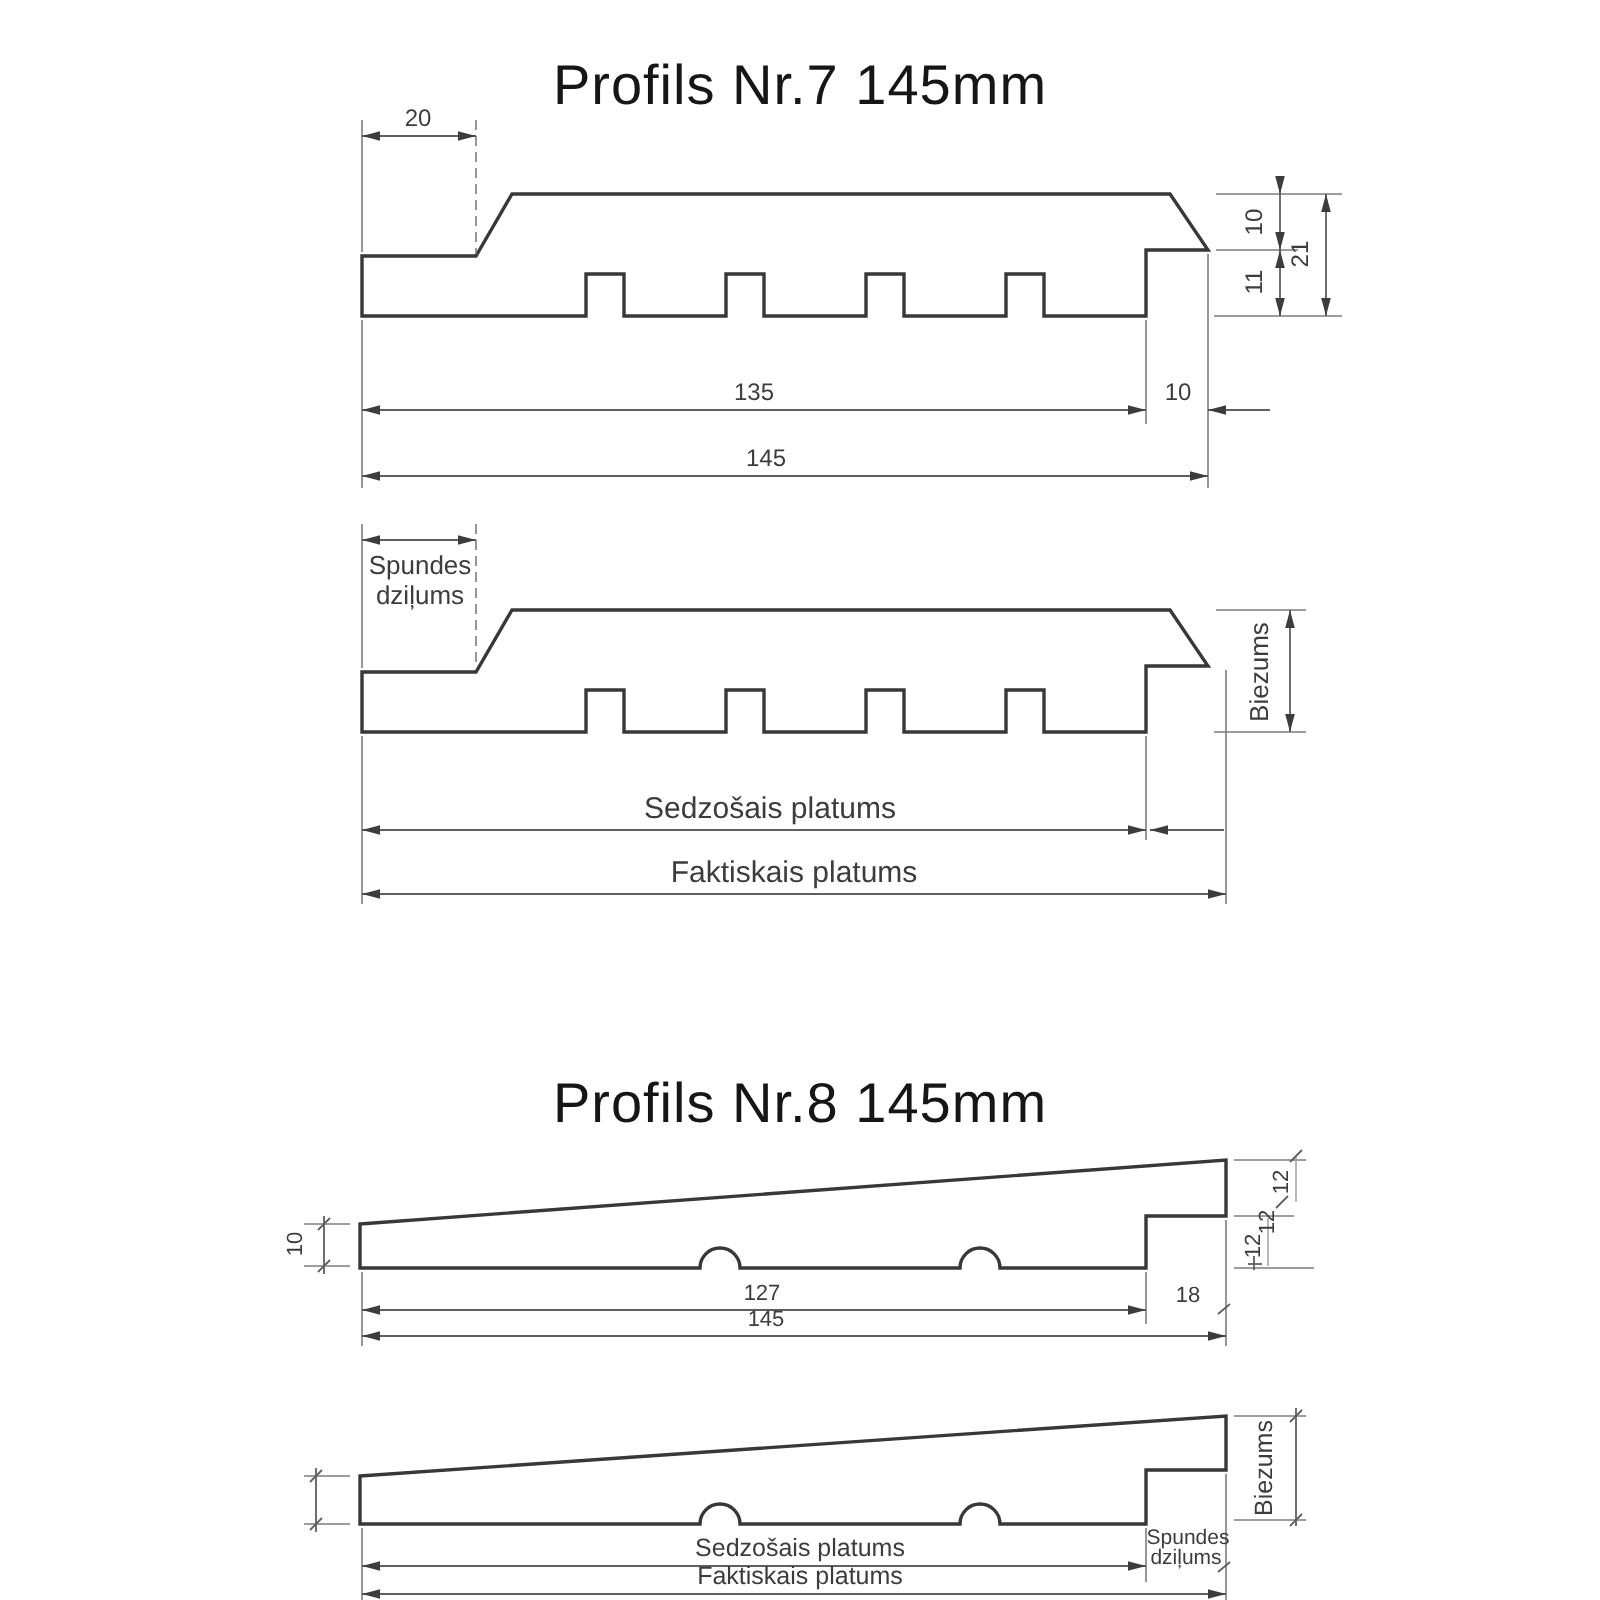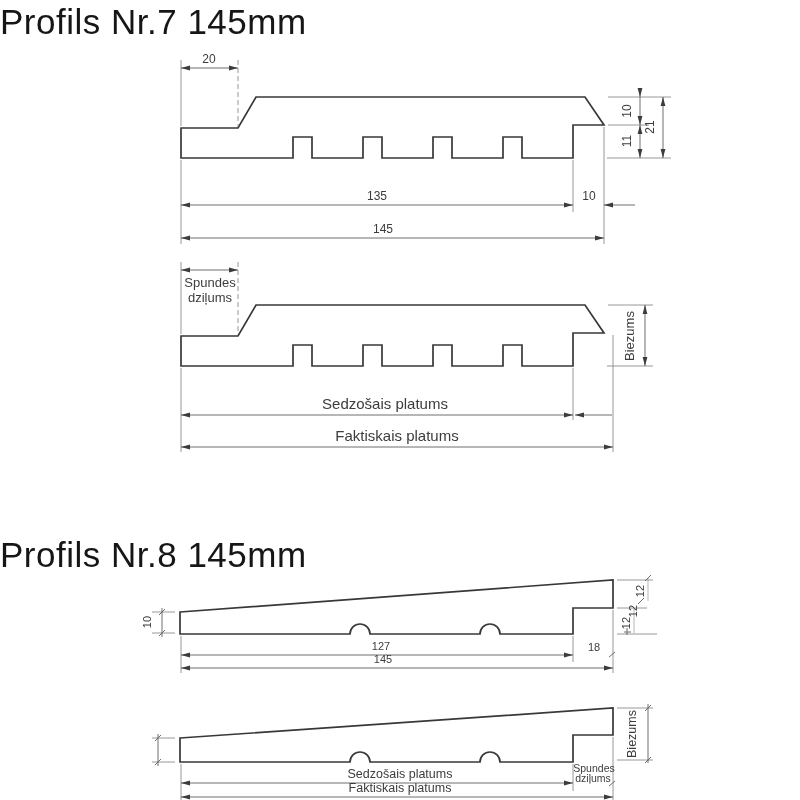--- a/index.html
+++ b/index.html
@@ -1,21 +1,21 @@
 <!DOCTYPE html>
 <html><head>
 <meta charset="utf-8">
 <style>
   html,body{margin:0;padding:0;background:#ffffff;}
   .canvas{position:relative;width:800px;height:800px;background:#ffffff;overflow:hidden;
           font-family:"Liberation Sans", sans-serif;}
-  .title{position:absolute;left:0;width:100%;text-align:left;color:#161616;
-         font-size:35px;font-weight:500;letter-spacing:0.5px;}
+  .title{position:absolute;left:0;width:100%;text-align:center;color:#161616;
+         font-size:28px;font-weight:500;letter-spacing:0.5px;margin-top:25px;}
   #title7{top:2px;}
-  #title8{top:535px;}
+  #title8{top:511px;}
   svg text{font-family:"Liberation Sans", sans-serif;fill:#3c3c3c;}
   svg .dimnum{font-size:12px;}
   svg .dimnum8{font-size:11px;}
   svg .lbl15{font-size:15px;}
   svg .lbl13{font-size:13px;}
   svg .lbl12{font-size:12.5px;}
   svg .lbl10{font-size:10.5px;}
   .outline{fill:none;stroke:#383838;stroke-width:1.7;stroke-linejoin:miter;}
   .dim{stroke:#5f5f5f;stroke-width:0.9;fill:none;}
   .ext{stroke:#7d7d7d;stroke-width:0.8;fill:none;}

